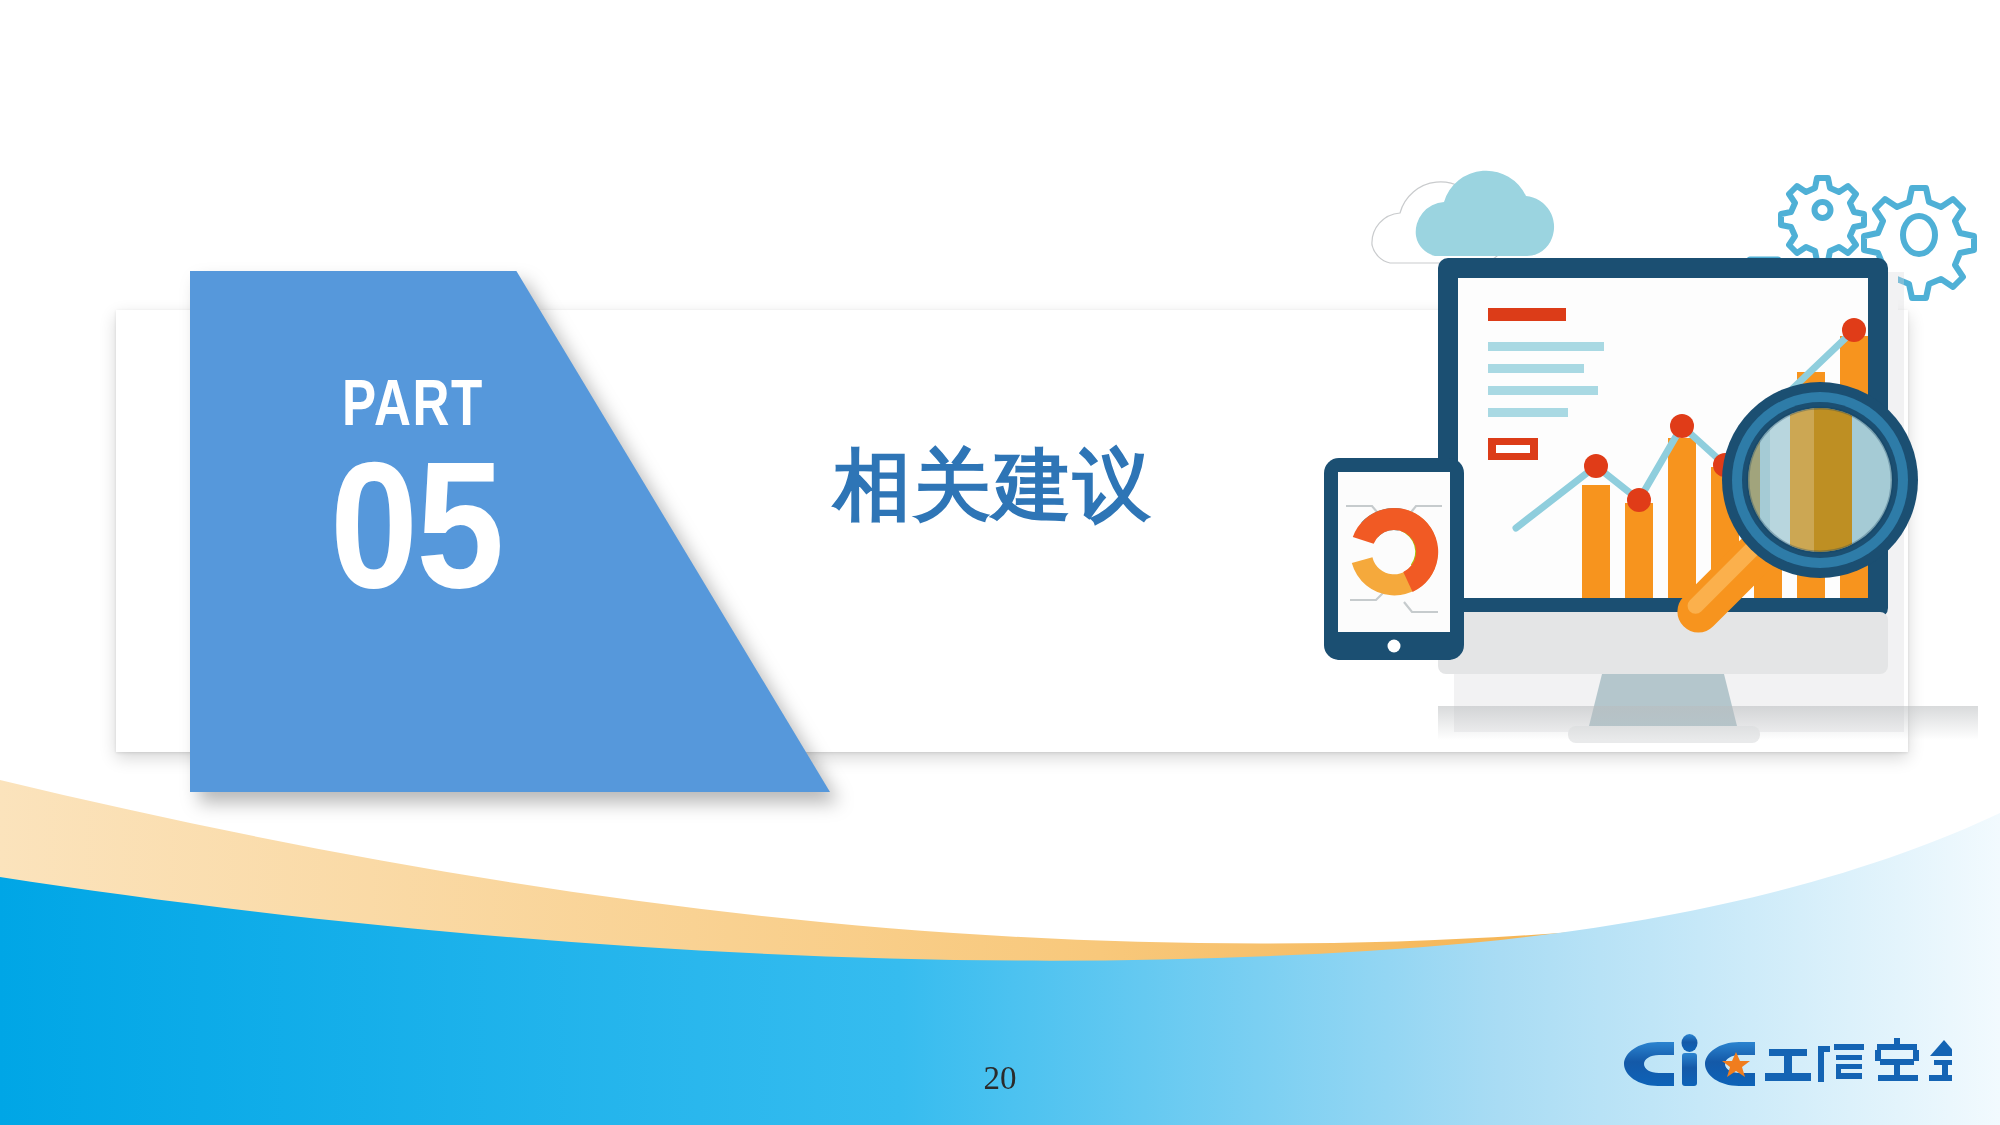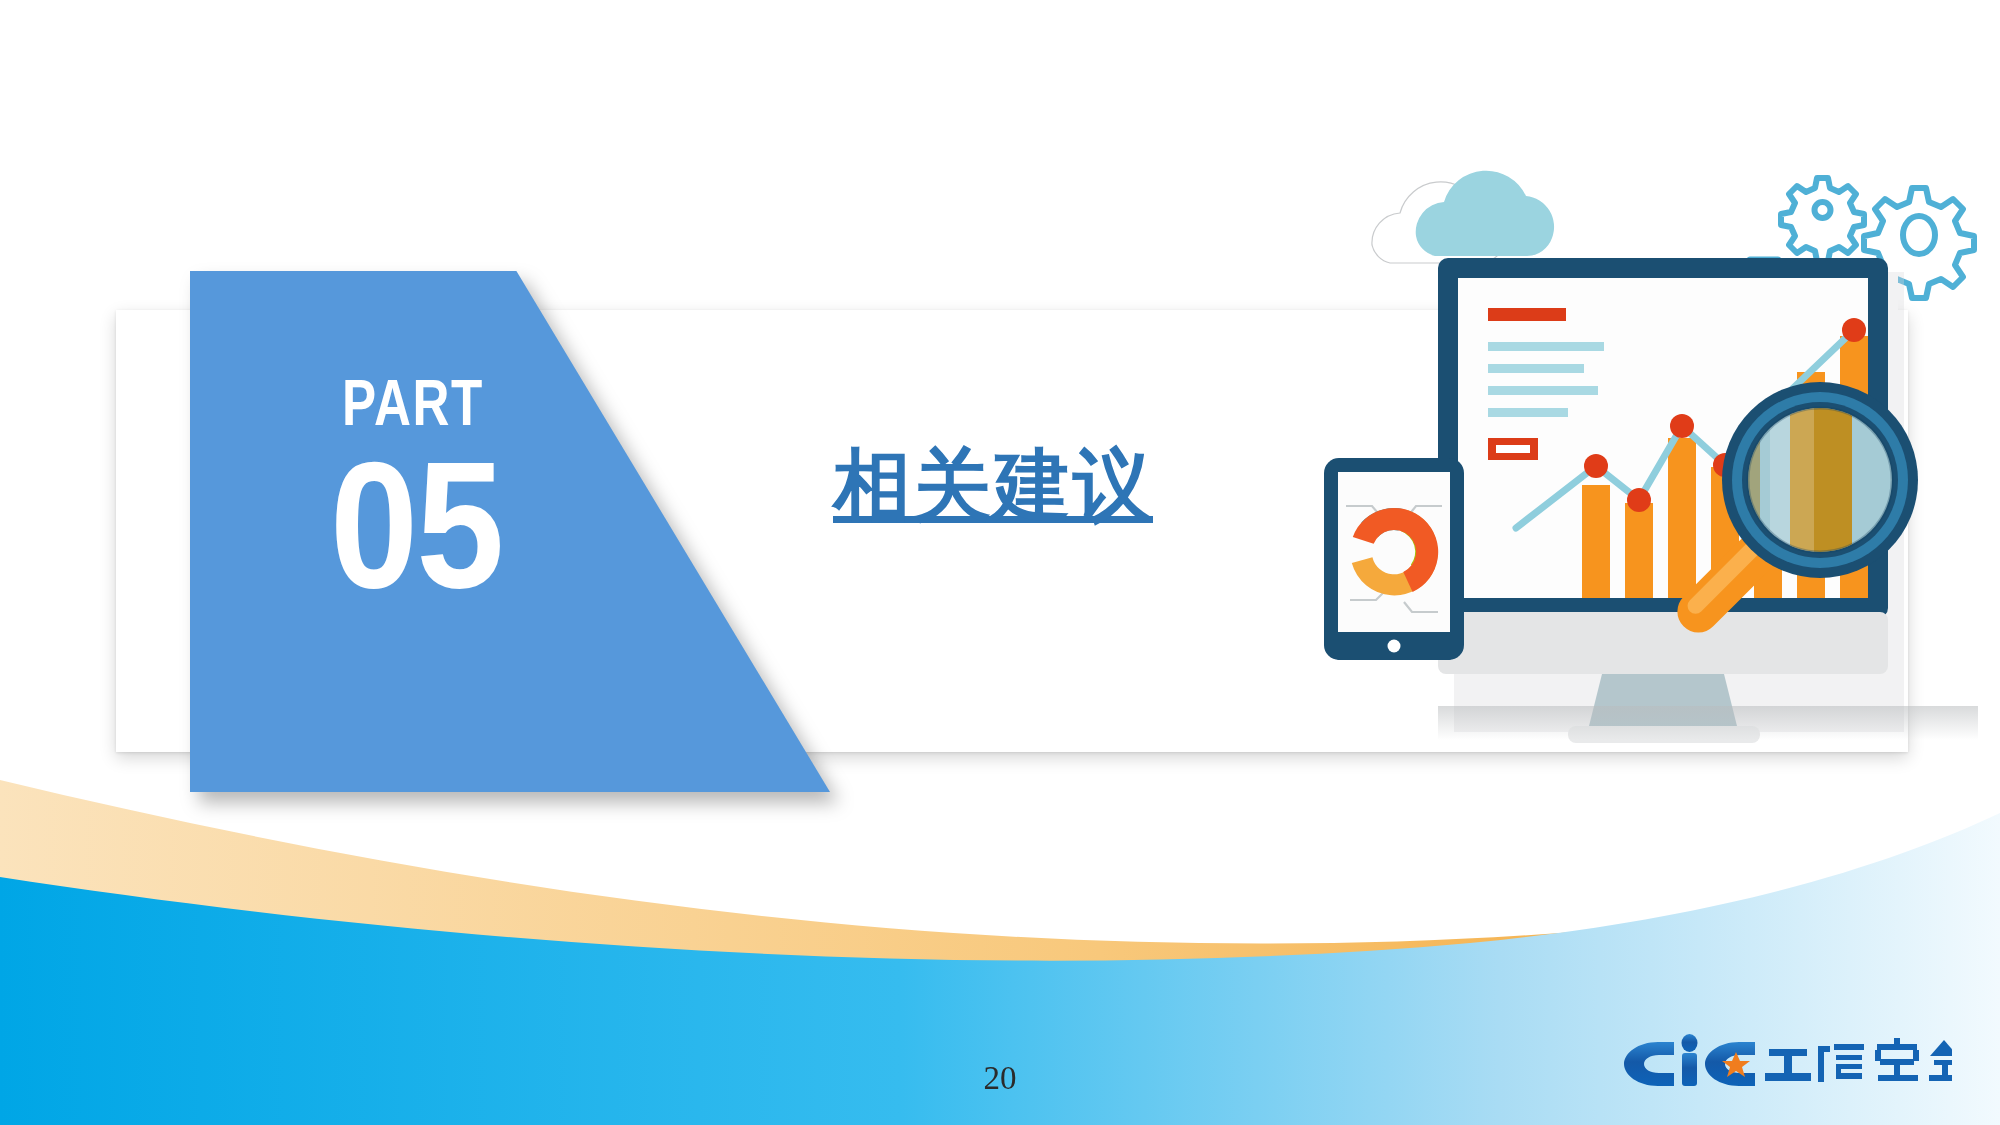--- a/index.html
+++ b/index.html
@@ -86,21 +86,20 @@
   .slide-title {
     position: absolute;
     left: 833px;
     top: 446px;
     font-size: 78px;
     font-weight: bold;
     color: #2E75B6;
     letter-spacing: 2px;
     white-space: nowrap;
     line-height: 1;
-    text-decoration: underline;
   }
 
   
   .illustration {
     position: absolute;
     left: 1320px;
     top: 150px;
     width: 690px;
     height: 700px;
     pointer-events: none;

